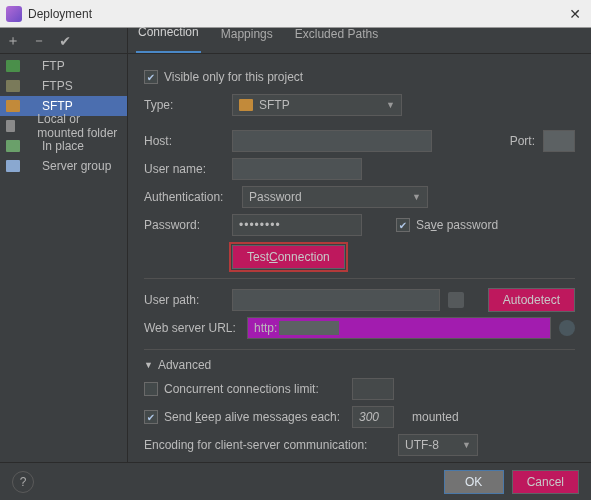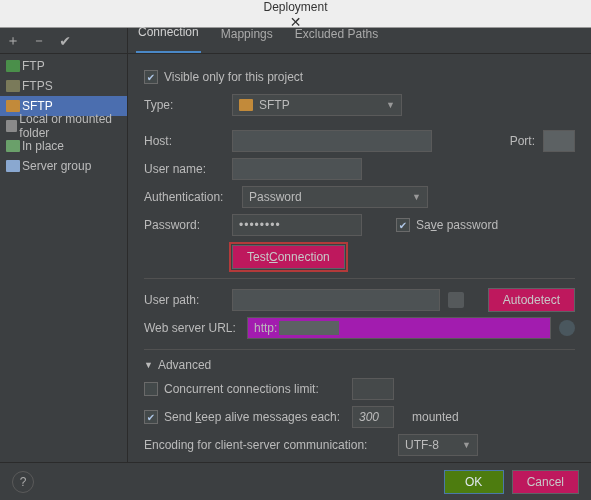--- a/index.html
+++ b/index.html
@@ -13,21 +13,20 @@
     position: relative;
   }
   .titlebar {
     height: 28px;
     background: #eeeeee;
     color: #333;
     display: flex;
     align-items: center;
     padding: 0 6px;
     border-bottom: 1px solid #999;
-    flex-direction: column;
   }
   .titlebar .icon {
     width: 16px; height: 16px; margin-right: 6px;
     background: linear-gradient(135deg,#b36bd6,#6b4cc6);
     border-radius: 3px;
   }
   .titlebar .title { flex: 1; font-size: 12px; }
   .titlebar .close { font-size: 14px; color: #333; cursor: pointer; padding: 0 4px; }
   .content { display:flex; height: calc(500px - 28px - 38px); }
   .sidebar {
@@ -41,21 +40,21 @@
     display:flex; align-items:center;
     padding: 0 4px;
     border-bottom: 1px solid #2b2b2b;
     gap:8px;
   }
   .toolbtn { width:18px; text-align:center; color:#b0b0b0; cursor:pointer; font-size:14px; }
   .tree { padding-top:2px; }
   .tree-item {
     display:flex; align-items:center;
     height:20px; padding:0 6px;
-    gap:2px;
+    gap:22px;
     cursor:pointer;
     color:#bbbbbb;
   }
   .tree-item.selected { background:#4b6eaf; color:#fff; }
   .node-icon { width:14px; height:12px; display:inline-block; }
   .node-icon.ftp { background:#4a8f4a; border-radius:1px; }
   .node-icon.ftps { background:#7a7a5a; border-radius:1px; }
   .node-icon.sftp { background:#c28a3a; border-radius:1px; }
   .node-icon.folder { background:#8a8a8a; border-radius:1px; }
   .node-icon.inplace { background:#6aa06a; border-radius:1px; }
@@ -101,21 +100,21 @@
     height:38px; background:#3c3f41;
     border-top:1px solid #2b2b2b;
     display:flex; align-items:center; padding:0 12px;
   }
   .help {
     width:22px;height:22px;border:1px solid #5a5a5a;border-radius:11px;
     display:flex;align-items:center;justify-content:center;color:#aaa;cursor:pointer;
   }
   .footer .spacer{flex:1;}
   .okbtn {
-    background:#4d7c0f; border:1px solid #4a78a8; color:#e0e8f0;
+    background:#737373; border:1px solid #4a78a8; color:#e0e8f0;
     height:24px; width:60px; display:flex;align-items:center;justify-content:center;cursor:pointer;
     margin-right:8px;
   }
   .mnemonic { text-decoration: underline; }
   .icon-slot { width:16px;height:16px;background:#55595b;border-radius:2px;display:inline-block;cursor:pointer;}
   .icon-slot.globe{border-radius:8px;background:#4a575e;}
 </style>
 </head>
 <body>
 

